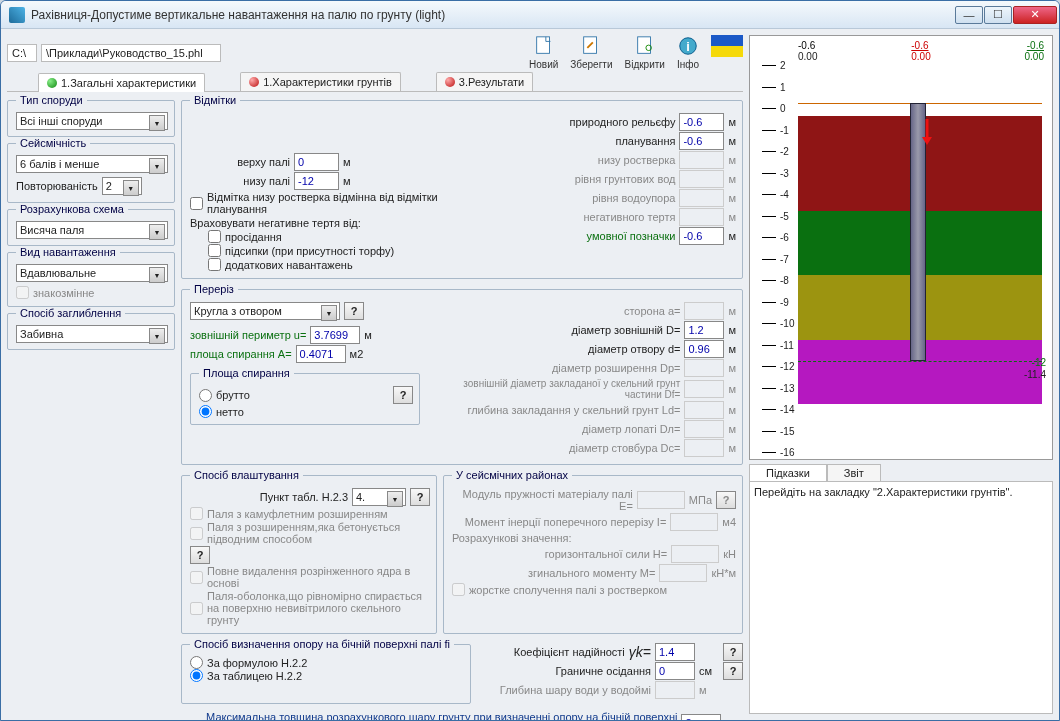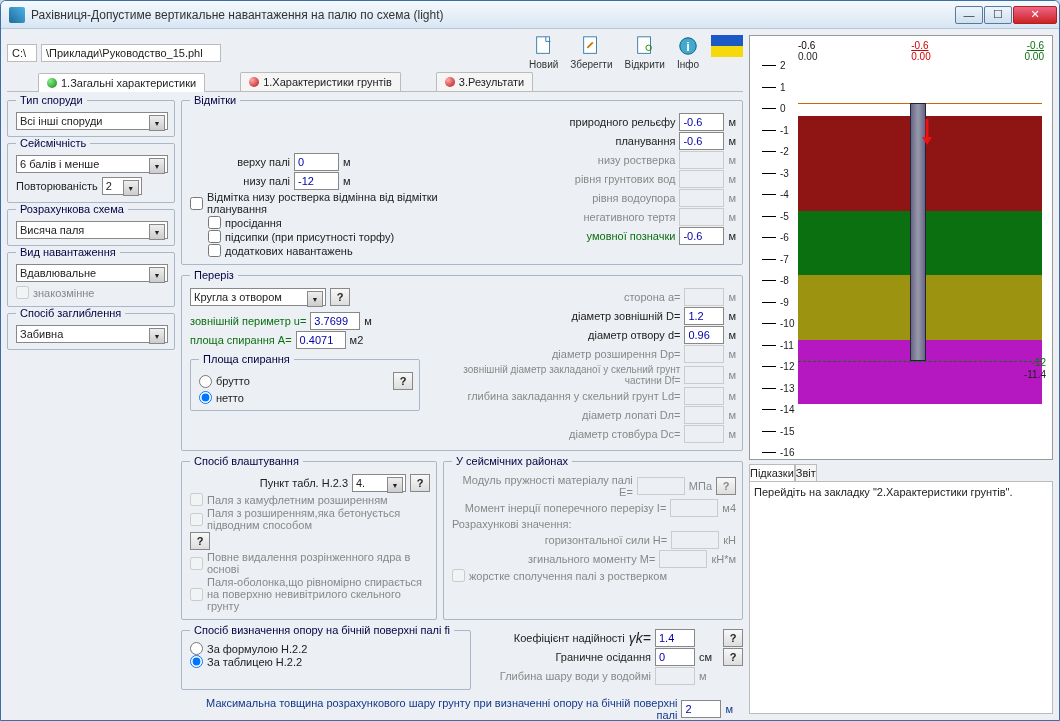--- a/index.html
+++ b/index.html
@@ -43,21 +43,21 @@
 .cb input{width:13px;height:13px;}
 .hbtn { width:20px; height:18px; background:linear-gradient(#f8f8f8,#ddd); border:1px solid #888; font-size:11px; font-weight:bold; display:inline-flex; align-items:center; justify-content:center;}
 .grey{color:#888;}
 .row{display:flex;align-items:center;gap:4px;margin:1px 0;}
 .row .lbl{text-align:right;}
 .indent{ margin-left:18px;}
 .radio{display:flex;align-items:center;gap:4px;}
 .soil-viz{background:#fff;border:1px solid #999;flex:0 0 425px;position:relative;padding:4px;}
 .hints-box{flex:1;display:flex;flex-direction:column;}
 .hint-tabs{display:flex;}
-.hint-tab{padding:2px 0;border:1px solid #bbb;border-bottom:none;background:#f5f5f5;font-size:11px;}
+.hint-tab{padding:2px 16px;border:1px solid #bbb;border-bottom:none;background:#f5f5f5;font-size:11px;}
 .hint-tab.active{background:#fff;}
 .hint-body{flex:1;background:#fff;border:1px solid #bbb;padding:4px;font-size:11px;}
 .green-txt{color:#0a7010;}
 .blue-link{color:#113a8c;text-align:right;padding:2px 10px 0;font-size:11px;}
 
 .sv-head{display:flex;font-size:10px;position:absolute;top:4px;left:48px;right:8px;justify-content:space-between;}
 .sv-init{color:#000;} .sv-red{color:#c00;text-decoration:underline;} .sv-grn{color:#0a7010;text-decoration:underline;}
 .sv-axis{position:absolute;left:10px;top:24px;bottom:8px;width:34px;}
 .sv-tick{position:absolute;left:20px;font-size:10px;}
 .sv-tick::before{content:"";position:absolute;left:-18px;top:5px;width:14px;height:1px;background:#000;}
@@ -69,21 +69,21 @@
 .arrow-down{position:absolute;width:14px;height:26px;}
 .sv-lbl{position:absolute;font-size:10px;}
 .greenline{position:absolute;left:0;border-top:1px dashed #0a7010;}
 </style>
 </head>
 <body>
 
 <div class="window">
   <div class="titlebar">
     <div class="icon"></div>
-    <div class="title">Рахівниця-Допустиме вертикальне навантаження на палю по схема (light)</div>
+    <div class="title">Рахівниця-Допустиме вертикальне навантаження на палю по грунту (light)</div>
     <div class="win-btns">
       <div class="win-btn">—</div>
       <div class="win-btn">☐</div>
       <div class="win-btn win-close">✕</div>
     </div>
   </div>
 
   <div class="content">
 
     <div class="left">
@@ -182,20 +182,21 @@
                   </div>
                 <div class="row">
                     <span class="lbl" style="width:100px;">низу палі</span>
                     <span class="txt num" style="width:45px;">-12</span>
                     <span>м</span>
                   </div>
                 <label class="cb">
                     <input type="checkbox" style="">
                     <span>Відмітка низу ростверка відмінна від відмітки планування</span>
                   </label>
+                <div style="margin-top:2px;">Враховувати негативне тертя від:</div>
                 <label class="cb indent">
                     <input type="checkbox" style="">
                     <span>просідання</span>
                   </label>
                 <label class="cb indent">
                     <input type="checkbox" style="">
                     <span>підсипки (при присутності торфу)</span>
                   </label>
                 <label class="cb indent">
                     <input type="checkbox" style="">
@@ -240,21 +241,21 @@
                   </div>
               </div>
             </div>
           </fieldset>
 
           <fieldset>
               <legend>Переріз</legend>
             <div style="display:flex;gap:14px;">
               <div style="flex:0 0 230px;">
                 <div class="row">
-                    <div class="combo" style="width:136px;">Кругла з отвором</div>
+                    <div class="combo" style="width:150px;">Кругла з отвором</div>
                     <span class="hbtn">?</span>
                   </div>
                 <div class="row" style="margin-top:6px;">
                     <span class="green-txt">зовнішній периметр u=</span>
                     <span class="txt num" style="width:50px;">3.7699</span>
                     <span>м</span>
                   </div>
                 <div class="row">
                     <span class="green-txt">площа спирання А=</span>
                     <span class="txt num" style="width:50px;">0.4071</span>

